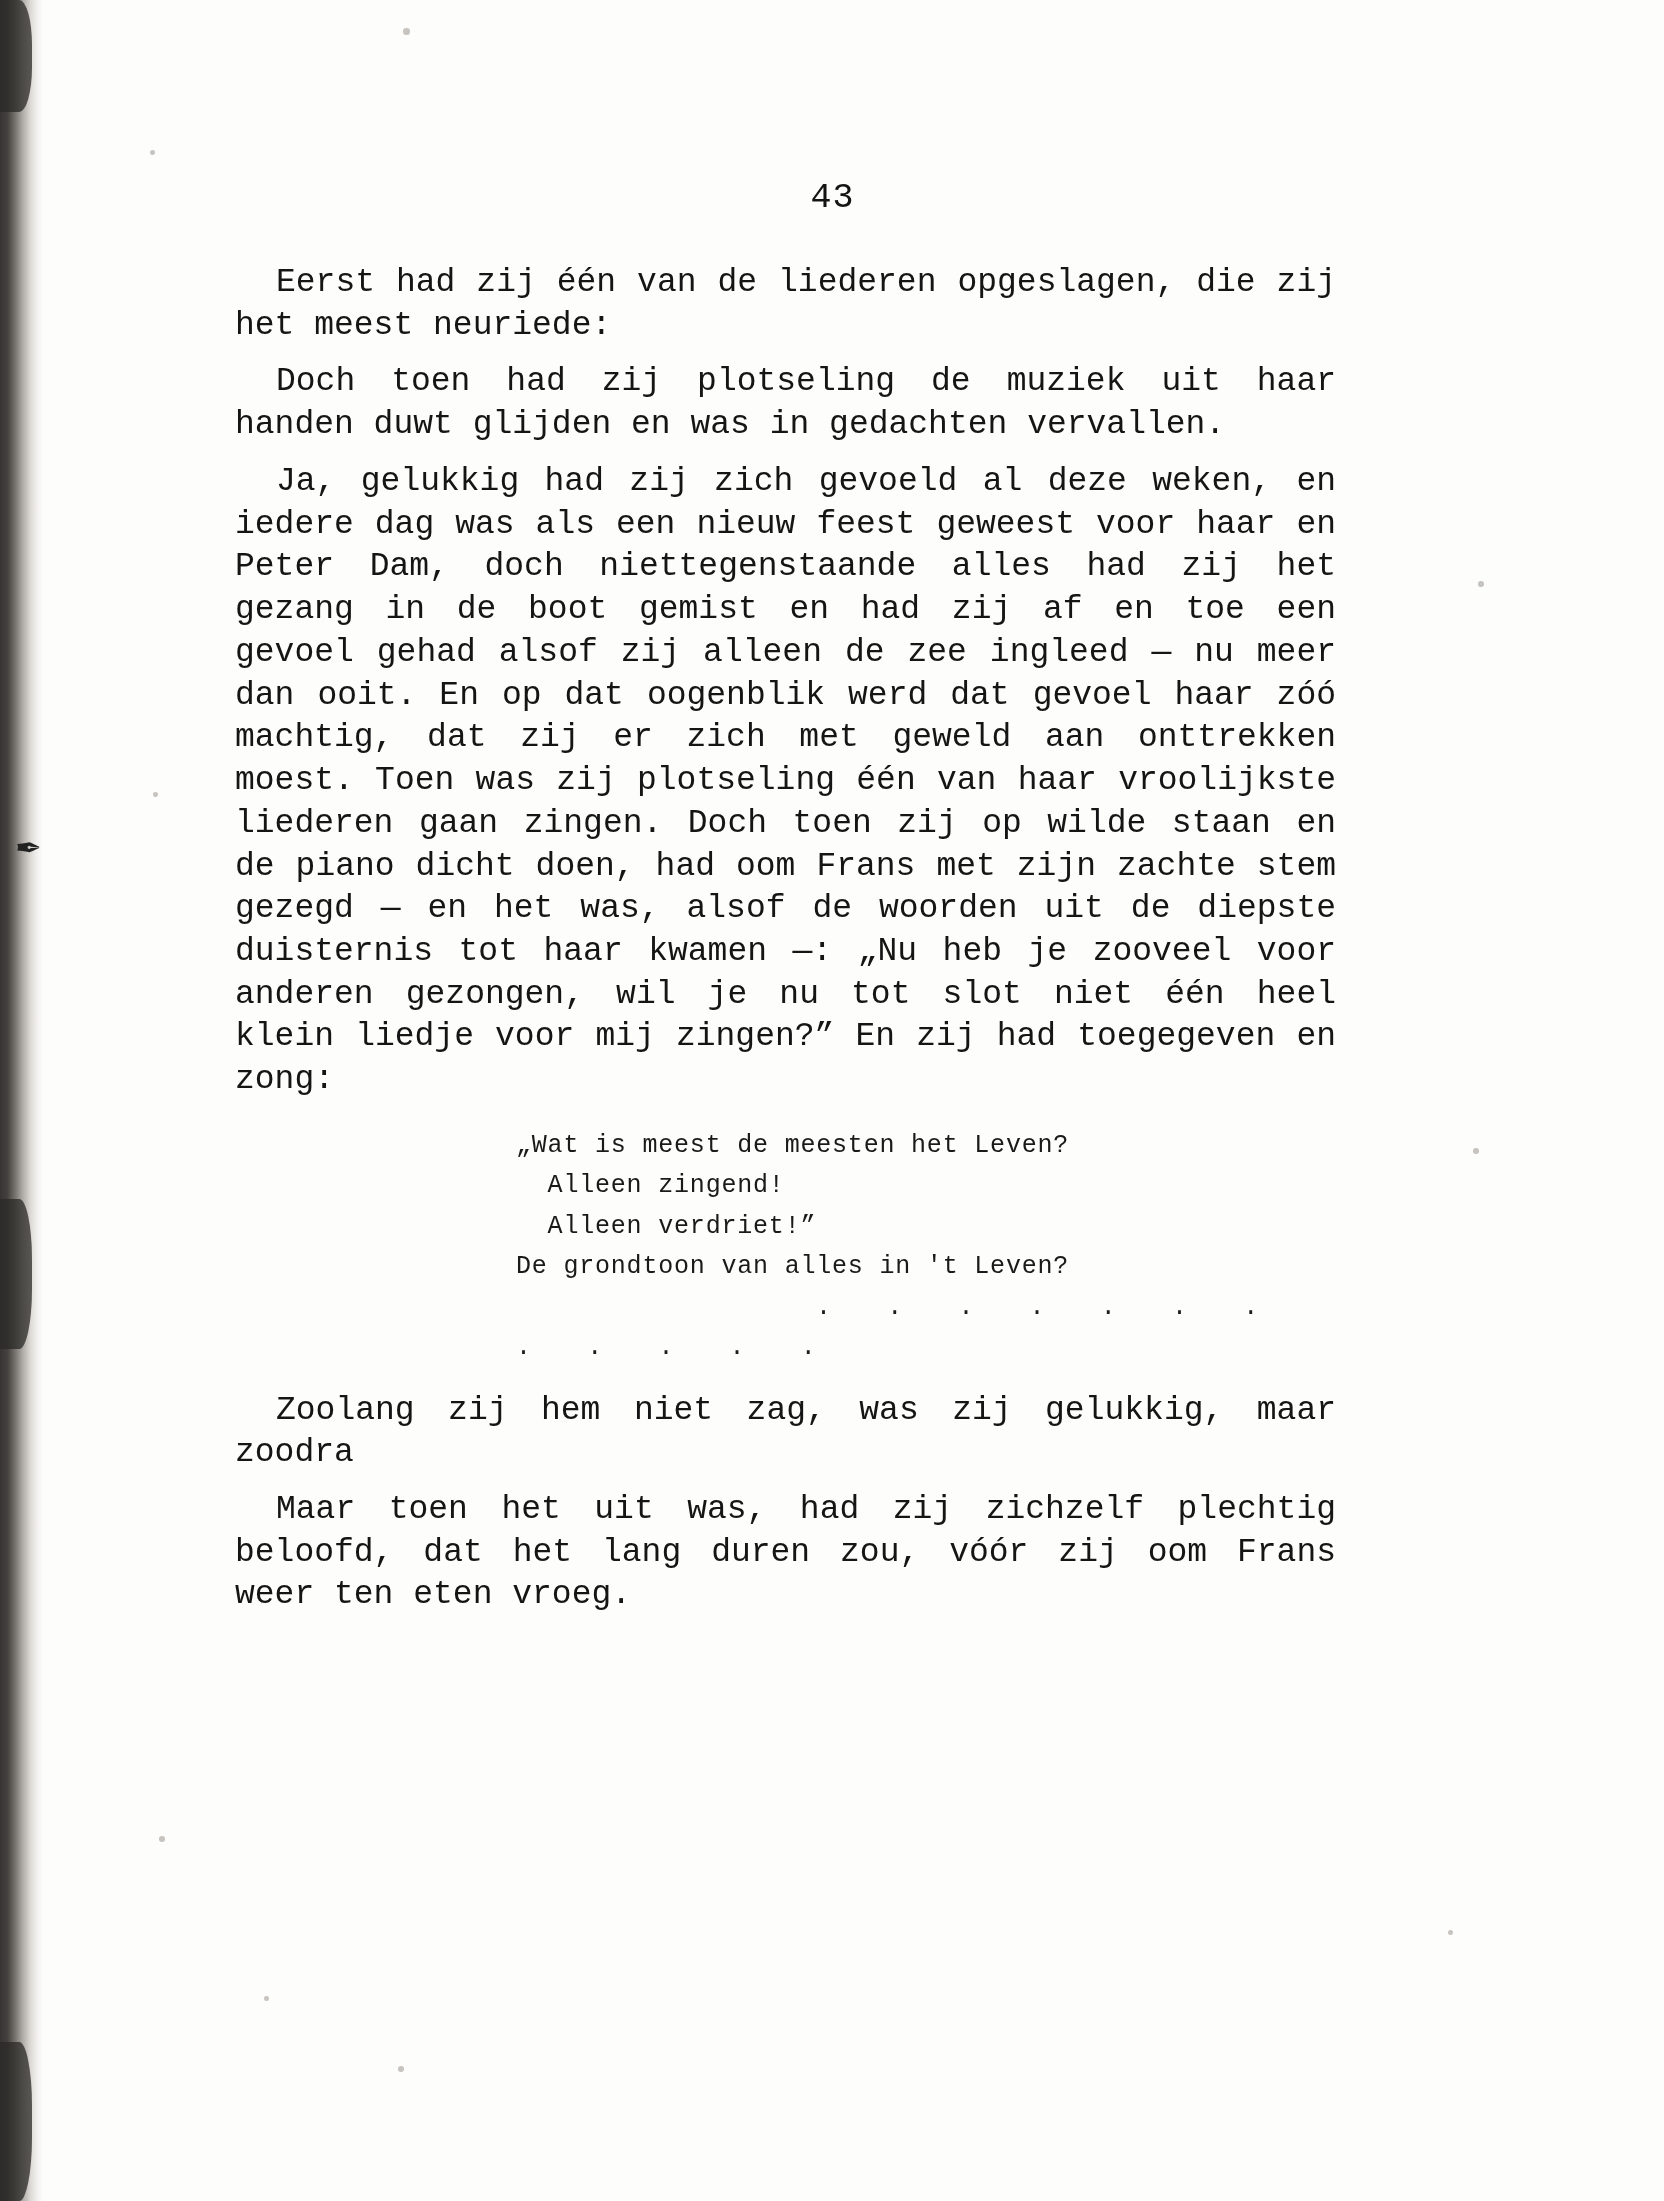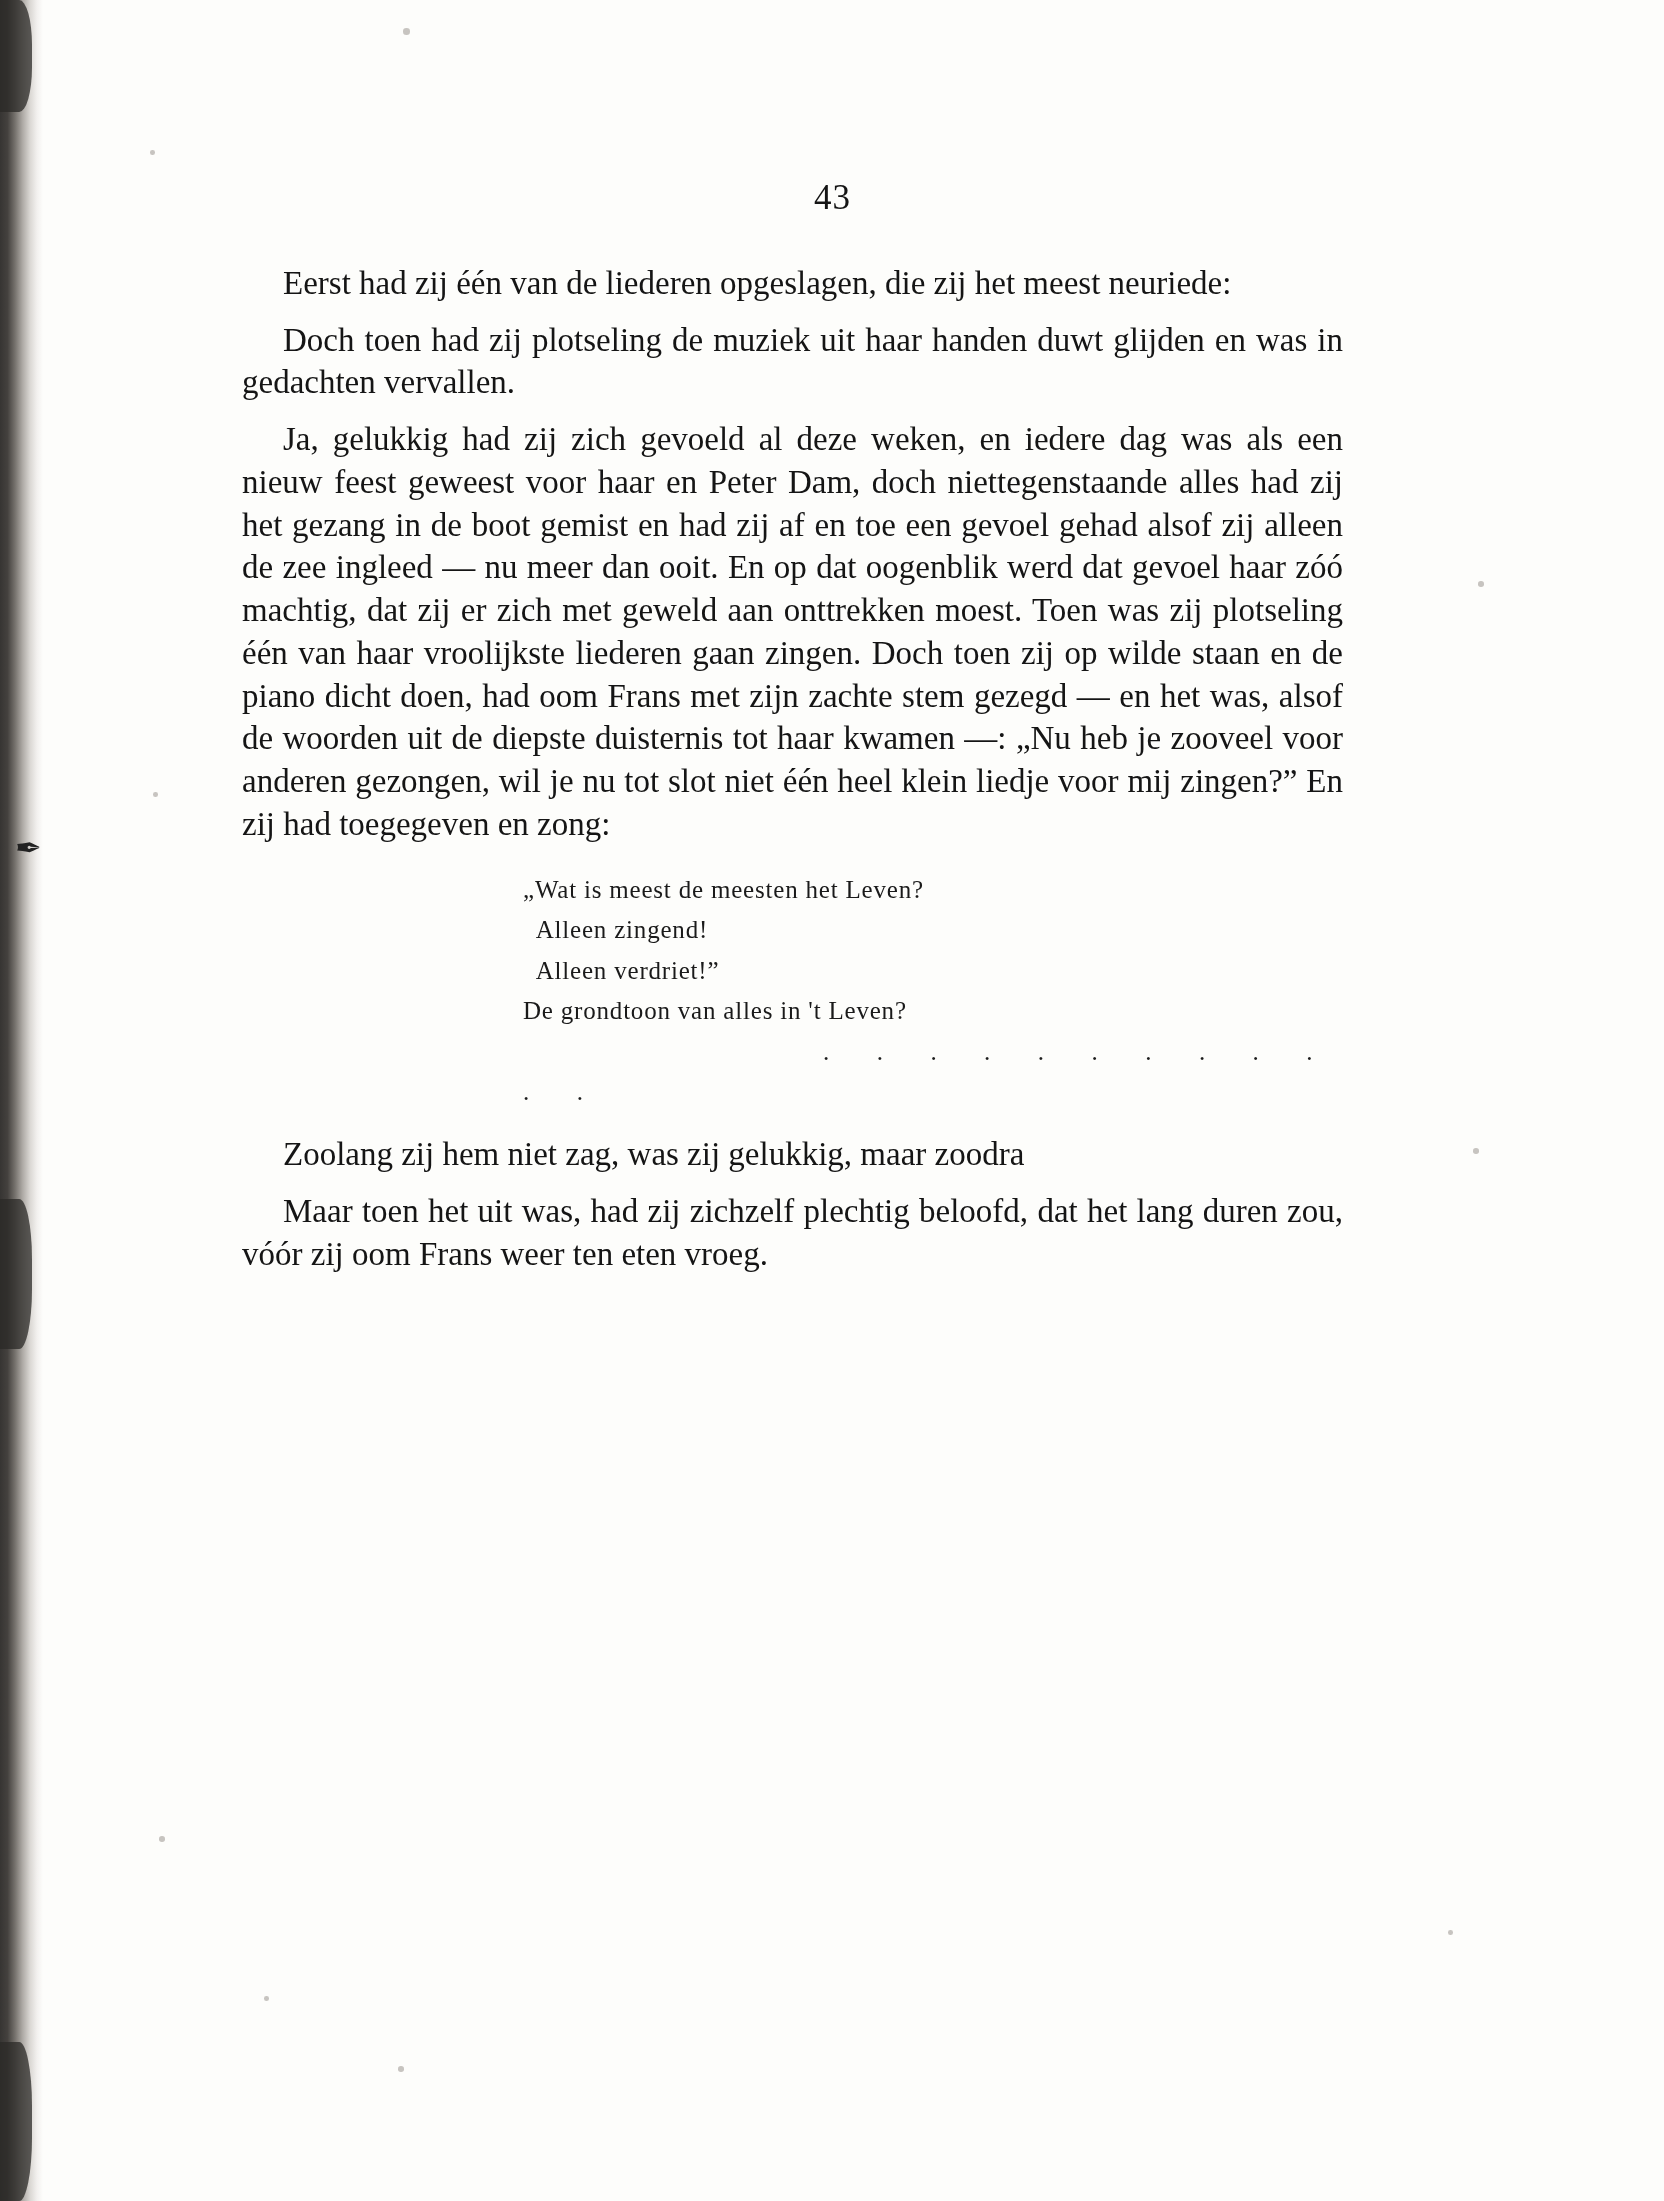--- a/index.html
+++ b/index.html
@@ -41,36 +41,37 @@
     background: #2b2927;
     opacity: .75;
     border-radius: 0 40% 40% 0;
   }
 
   .content {
     position: absolute;
     left: 0; top: 0;
     width: 1665px;
     height: 1774px;
+    font-family: Liberation Mono, monospace;
   }
 
   .page-number {
     position: absolute;
     top: 178px;
     left: 0;
     width: 1665px;
     text-align: center;
     font-size: 35px;
     letter-spacing: 0.9px;
     color: #141414;
   }
 
   .text-block {
     position: absolute;
-    left: 242px;
+    left: 235px;
     width: 1101px;
     font-size: 33px;
     line-height: 1.295;
     color: #151515;
     text-align: justify;
     text-justify: inter-word;
   }
 
   .para {
     margin: 0;

